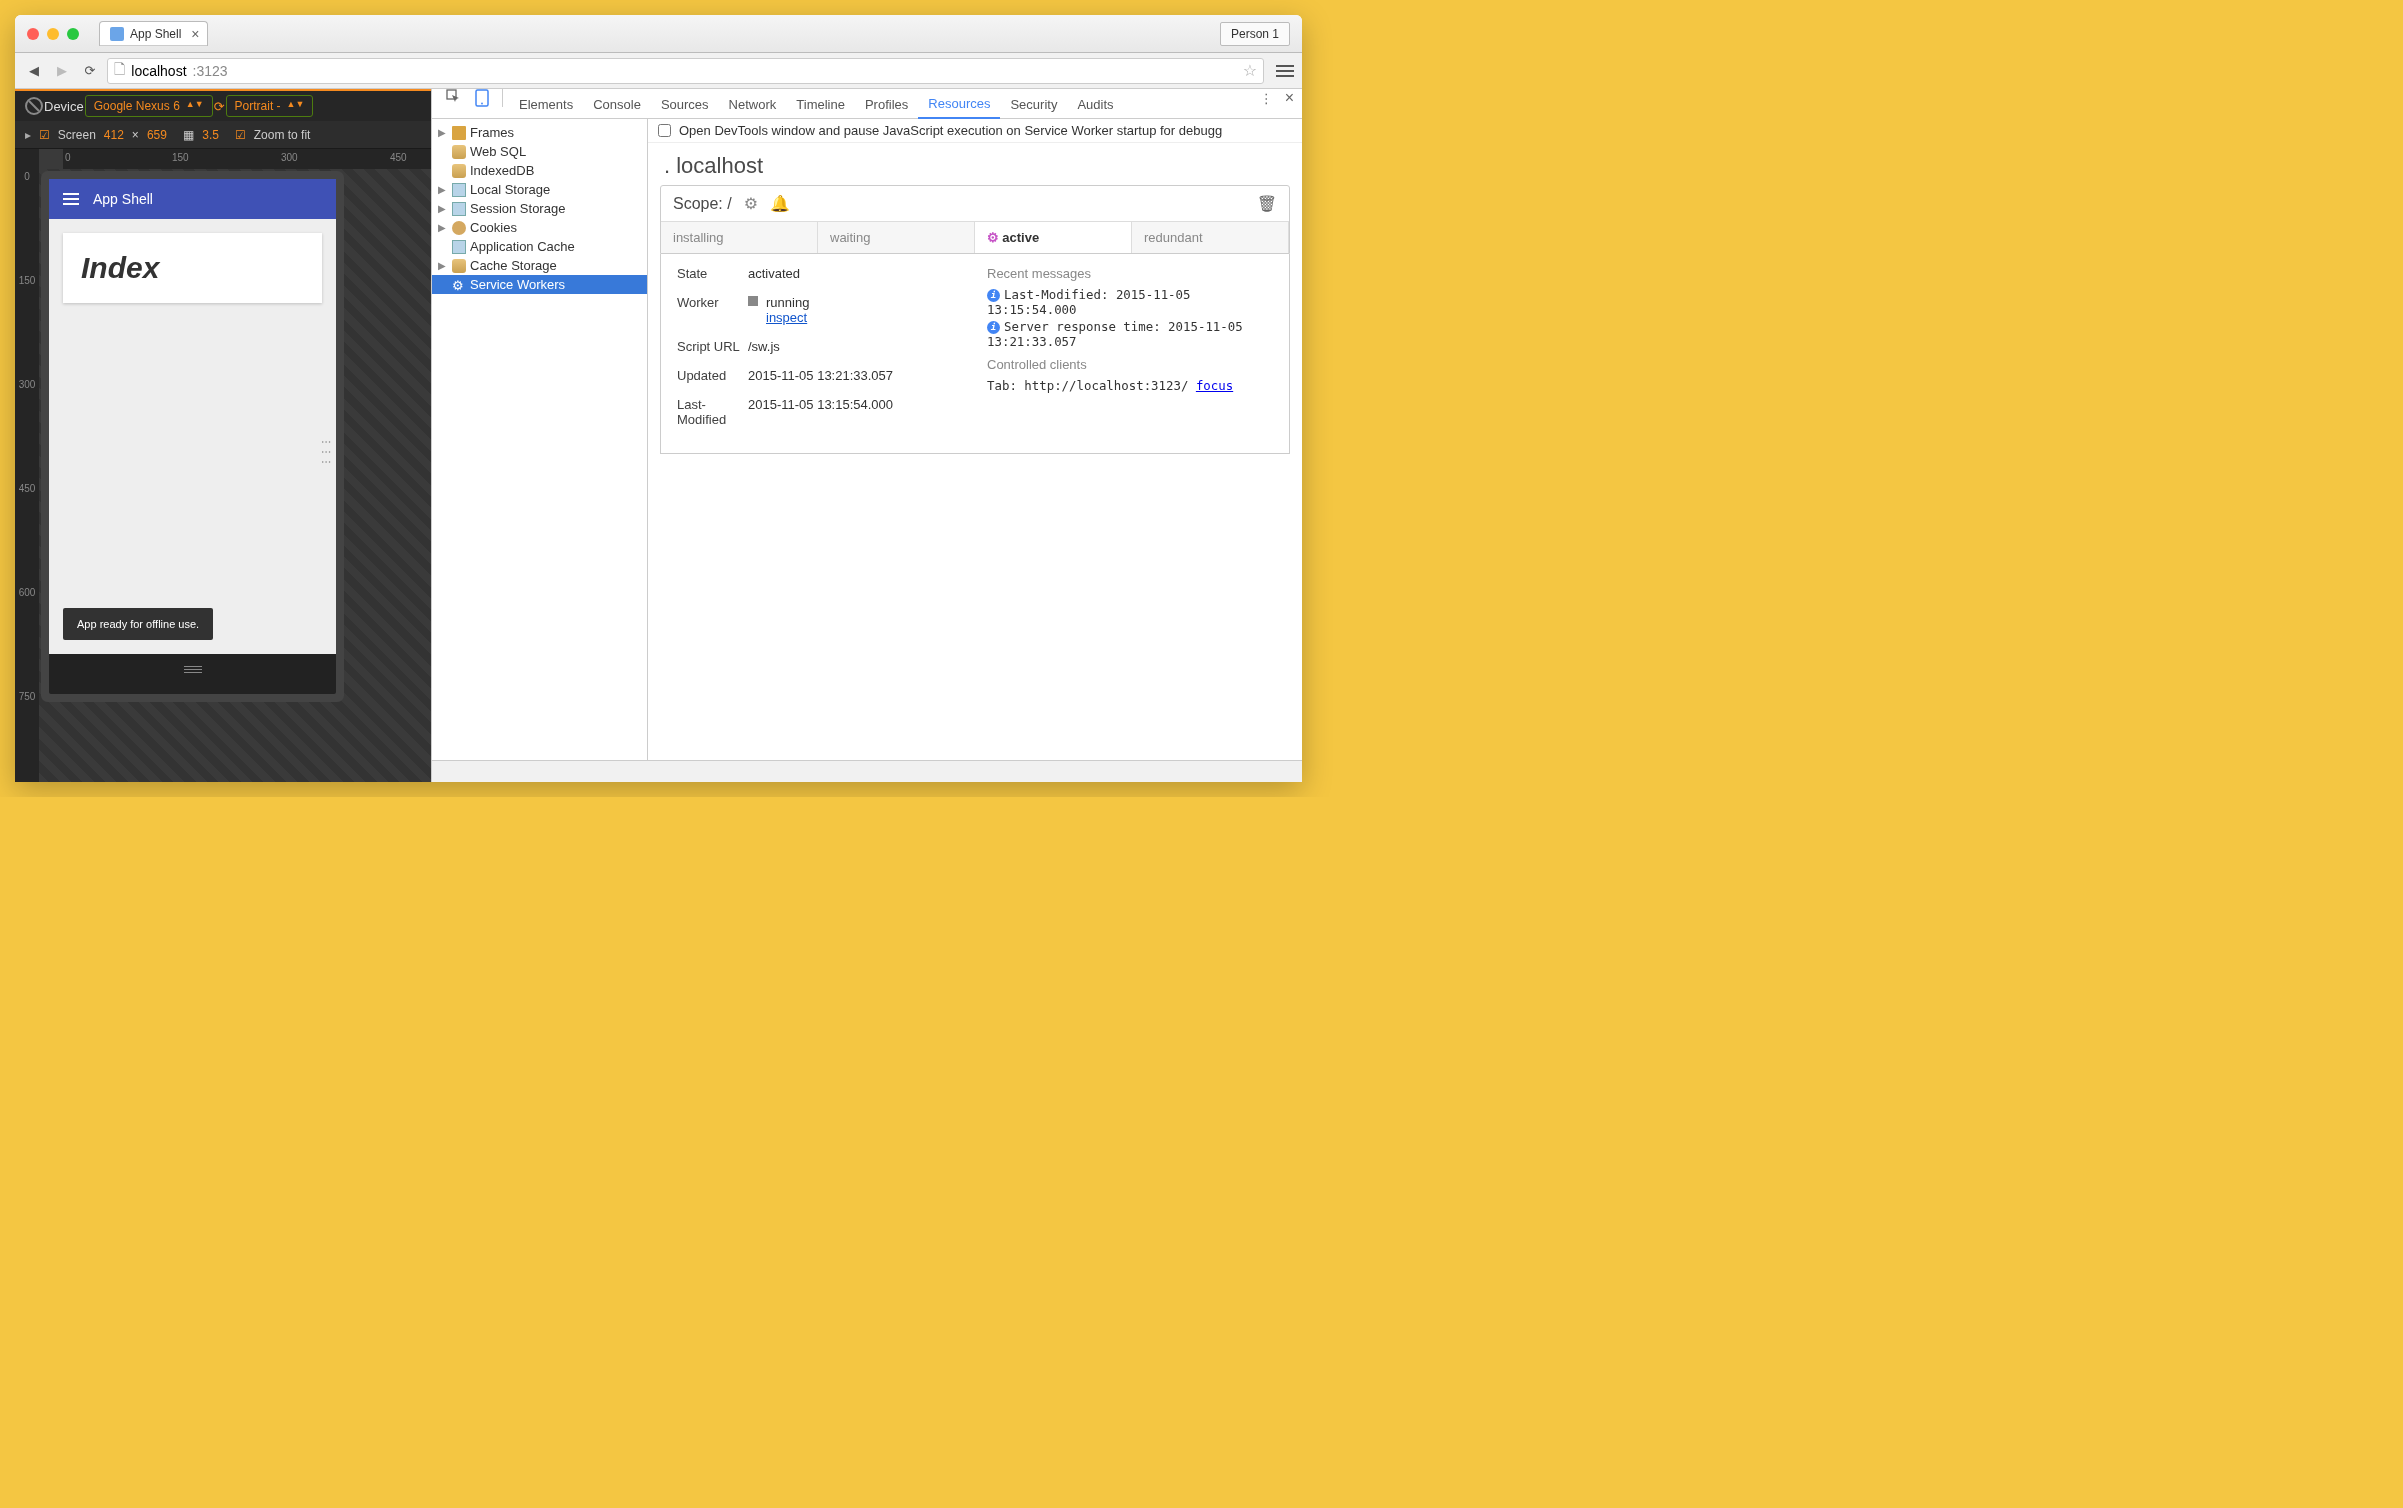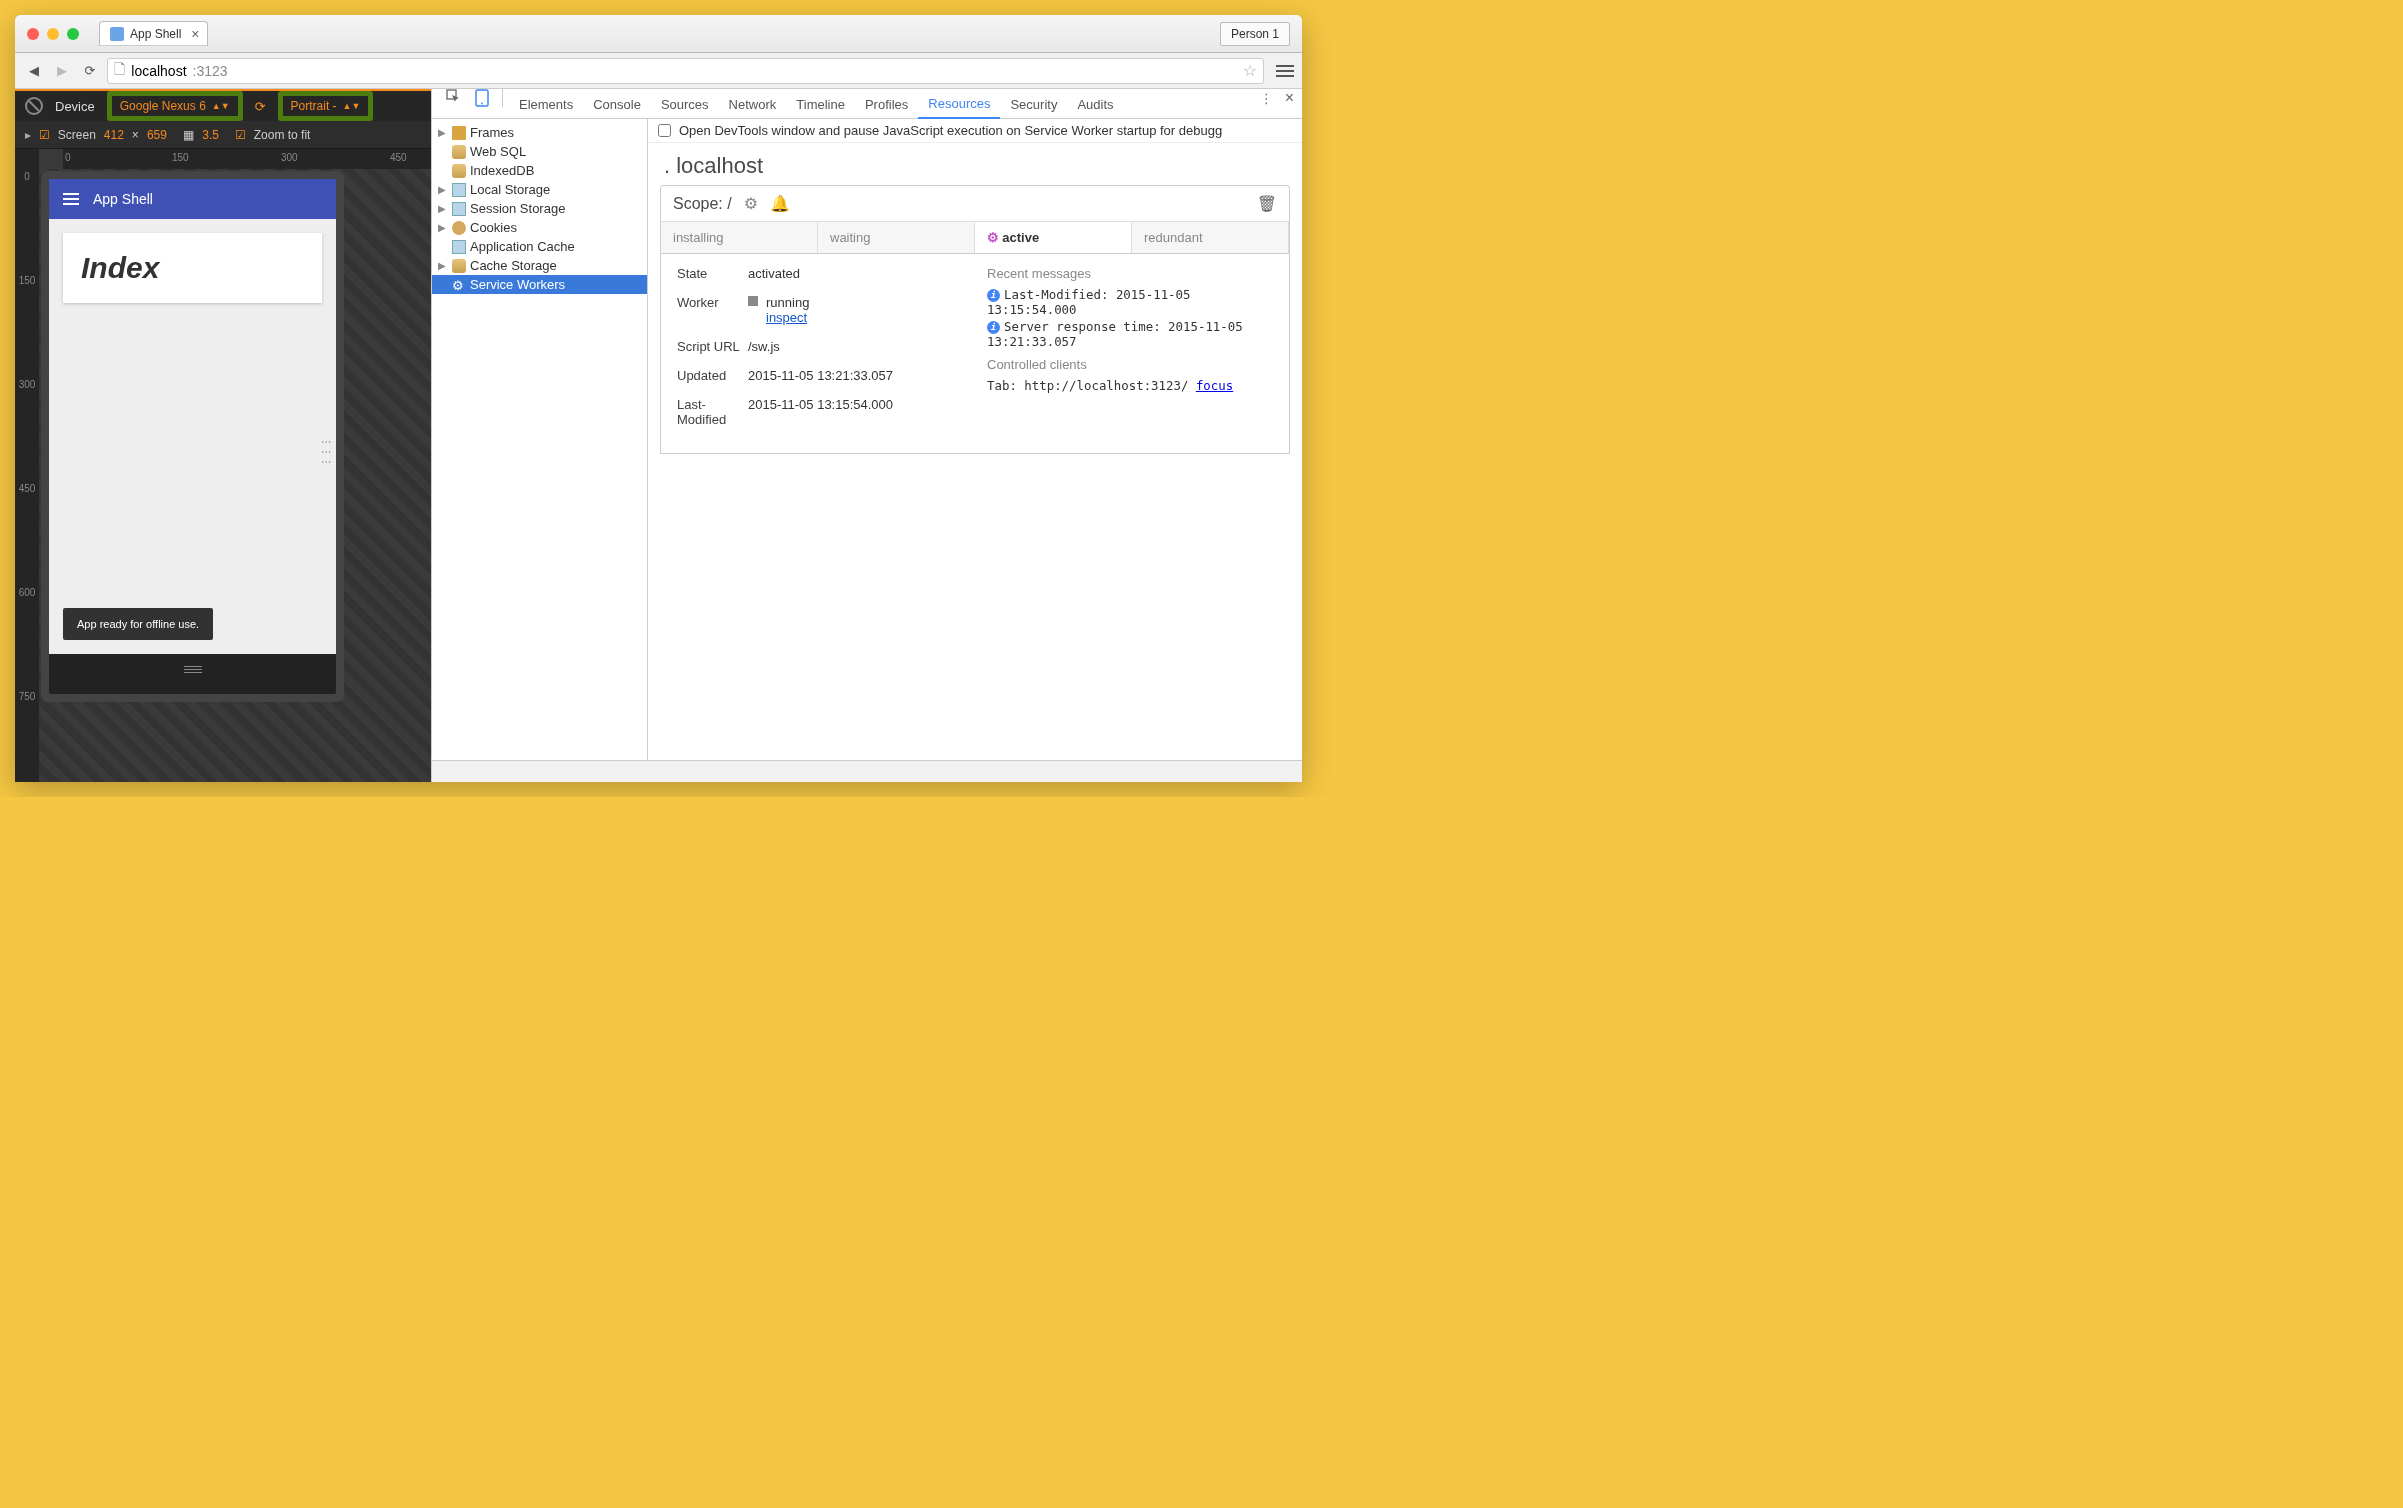--- a/index.html
+++ b/index.html
@@ -17,23 +17,23 @@
 .nav-btn { width: 22px; height: 22px; display: flex; align-items: center; justify-content: center; color: #555; }
 .nav-btn.dim { color: #bbb; }
 .urlbar { flex: 1; background: #fff; border: 1px solid #ccc; border-radius: 3px; height: 26px; display: flex; align-items: center; padding: 0 6px; gap: 6px; font-size: 14px; }
 .urlbar .host { color: #000; } .urlbar .port { color: #888; }
 .star { margin-left: auto; color: #aaa; font-size: 16px; }
 .hamburger { width: 18px; display: flex; flex-direction: column; gap: 3px; margin-left: 6px; }
 .hamburger span { height: 2px; background: #555; }
 .content { flex: 1; display: flex; overflow: hidden; }
 
 .device-pane { width: 416px; background: #3a3a3a; display: flex; flex-direction: column; position: relative; }
-.dev-bar1 { height: 32px; background: #262626; border-top: 2px solid #f58a1f; display: flex; align-items: center; padding: 0 10px; gap: 12px; color: #ccc; font-size: 13px; }
+.dev-bar1 { height: 32px; background: #262626; border-top: 2px solid #f58a1f; display: flex; align-items: center; padding: 0 10px; gap: 1px; color: #ccc; font-size: 13px; }
 .dev-bar1 .label { color: #ddd; font-weight: 500; }
-.orange-pill { border: 5px solid #4d7c0f; border-radius: 3px; padding: 3px 8px; color: #f58a1f; font-size: 12px; display: flex; align-items: center; gap: 6px; }
+.orange-pill { border: 1px solid #4d7c0f; border-radius: 3px; padding: 3px 8px; color: #f58a1f; font-size: 12px; display: flex; gap: 6px; }
 .block-icon { width: 18px; height: 18px; border: 2px solid #888; border-radius: 50%; position: relative; }
 .block-icon::after { content: ''; position: absolute; width: 14px; height: 2px; background: #888; top: 6px; left: 0; transform: rotate(45deg); }
 .dev-bar2 { height: 28px; background: #2d2d2d; display: flex; align-items: center; padding: 0 10px; gap: 8px; color: #ccc; font-size: 12px; border-bottom: 1px solid #1a1a1a; }
 .chk { color: #f58a1f; }
 .orange-v { color: #f58a1f; }
 .ruler-h { height: 20px; background: #252525; position: relative; margin-left: 24px; }
 .ruler-h .tick { position: absolute; color: #888; font-size: 10px; top: 3px; }
 .ruler-v { width: 24px; background: #252525; }
 .ruler-v .tick { color: #888; font-size: 10px; padding: 2px; text-align: center; }
 .device-body { flex: 1; display: flex; position: relative; background: repeating-linear-gradient(45deg,#3a3a3a,#3a3a3a 8px,#333 8px,#333 16px); }

